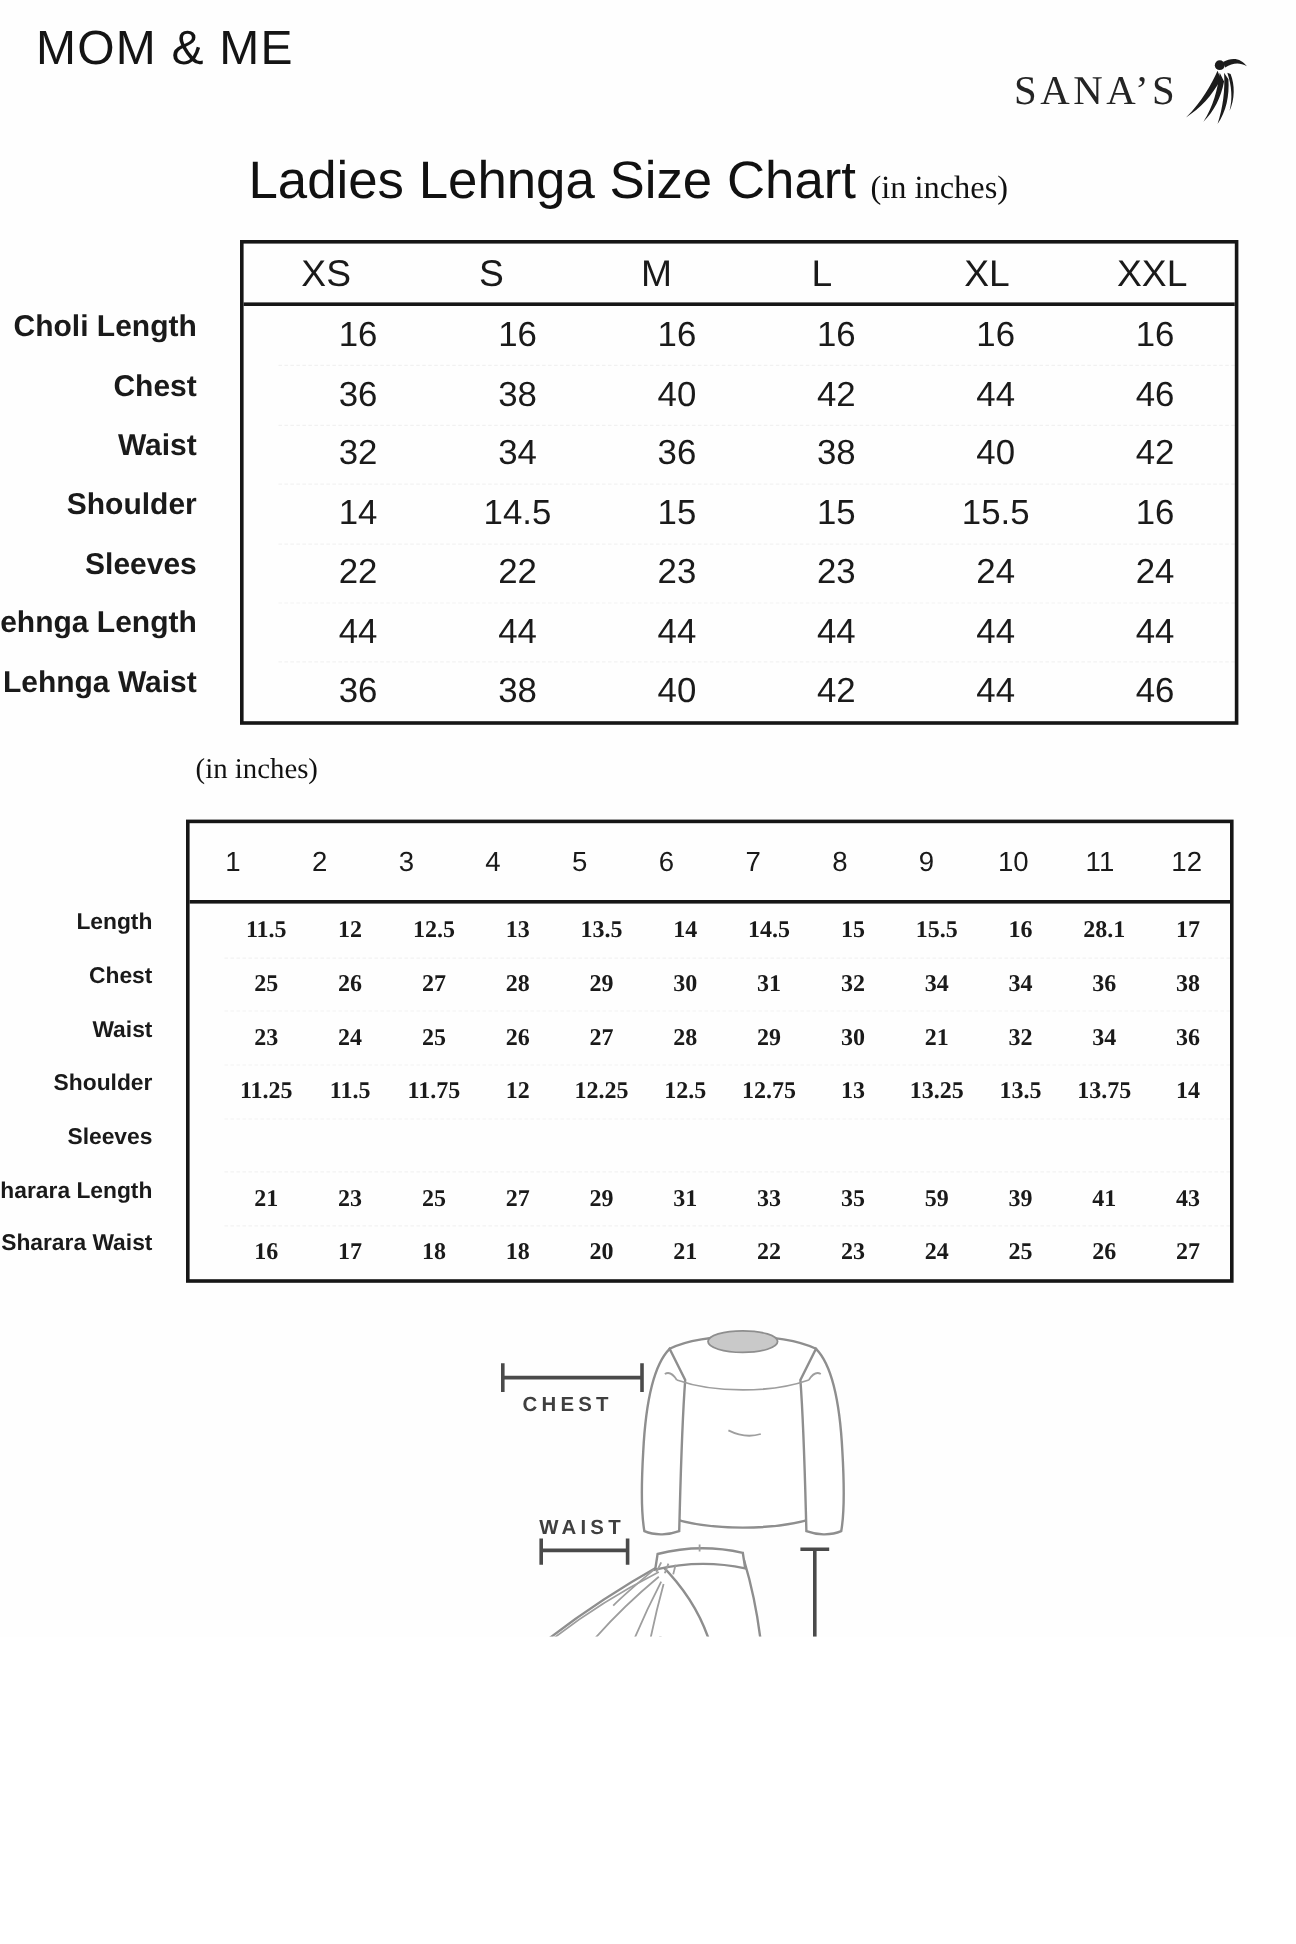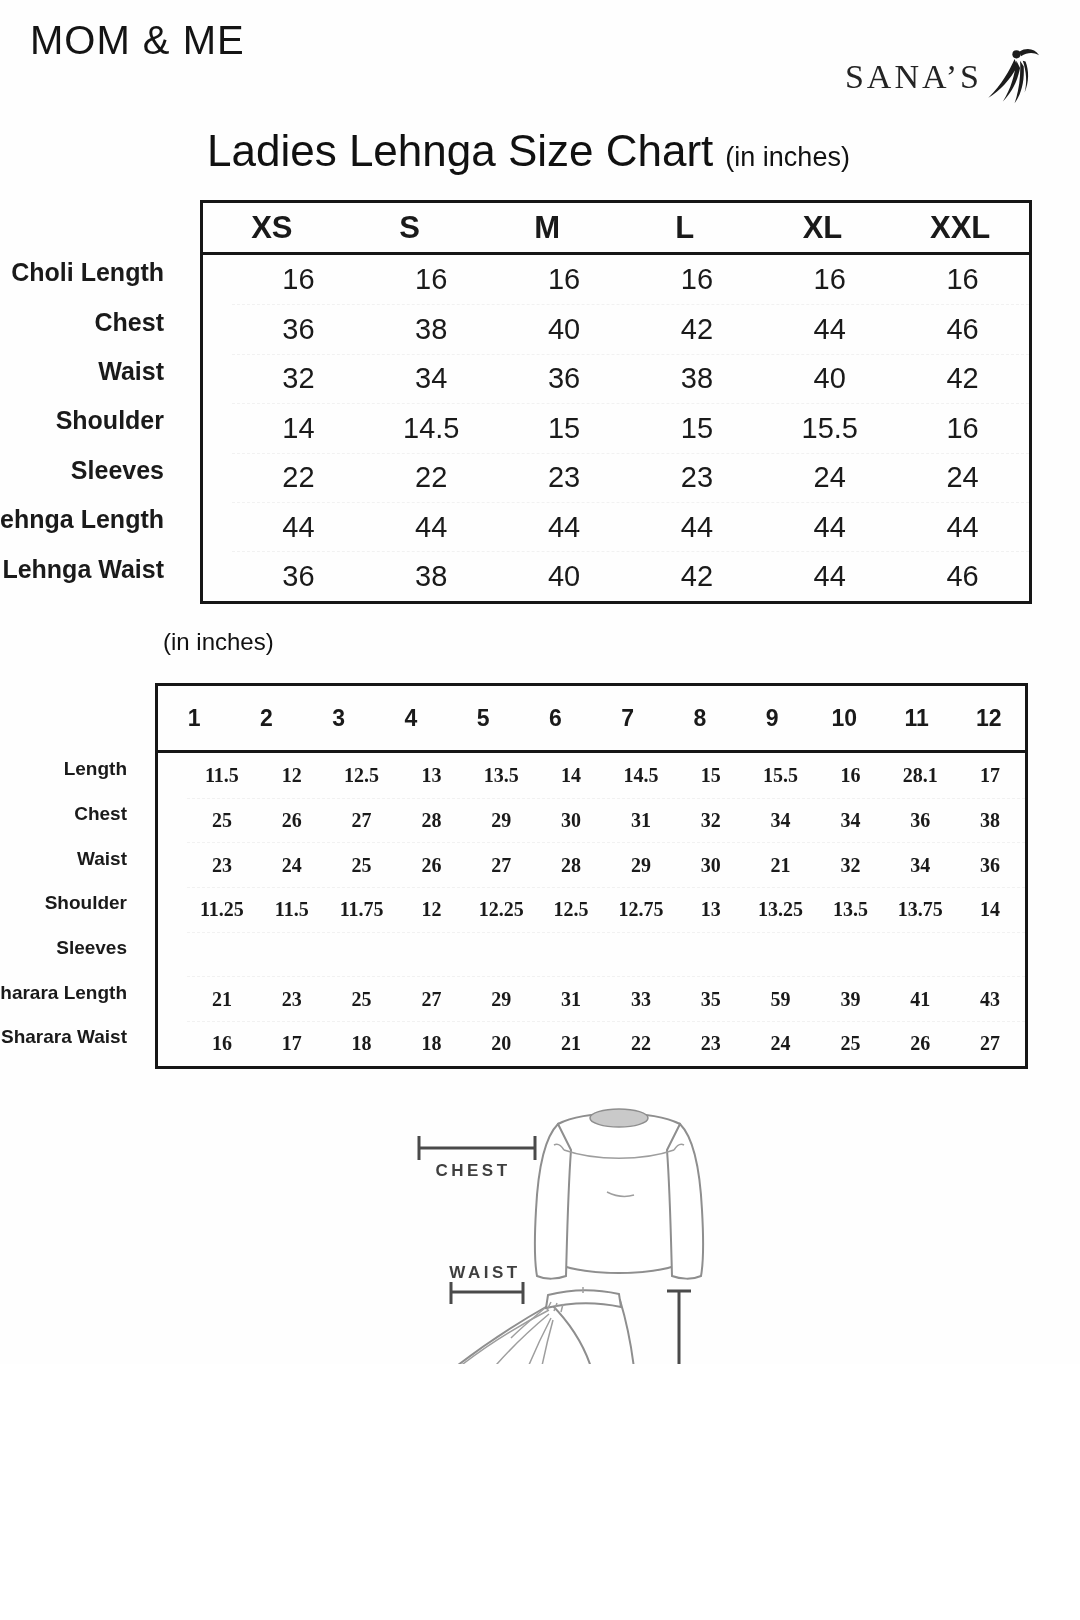--- a/index.html
+++ b/index.html
@@ -10,30 +10,30 @@
     font-family:"Liberation Sans", sans-serif;
   }
   
   .brand { position:absolute; left:30px; top:18px; font-size:40px; letter-spacing:1px; color:#141414; }
   .logo { position:absolute; right:40px; top:46px; display:flex; align-items:center; gap:0; }
   .logo-text { font-family:"Liberation Serif", serif; font-size:34px; letter-spacing:3px; color:#242424; }
   .logo-mark { width:58px; height:62px; }
   
   .chart-title { position:absolute; display:flex; align-items:baseline; gap:12px; color:#111;justify-content:flex-end; }
   .chart-title .big { font-size:44px; }
-  .chart-title .small { font-size:27px; }
+  .chart-title .small { font-size:27px;font-family:Liberation Serif, serif; }
   .title-ladies { left:207px; top:126px; }
   .title-girls  { left:163px; top:628px; }
   .title-girls .big { font-size:42px; }
   .title-girls .small { font-size:24px; }
   
   .table-wrap { position:absolute; }
   .table-box { border:3px solid #161616; }
   .thead { display:grid; grid-template-columns:repeat(var(--cols),1fr); border-bottom:3px solid #161616; }
-  .th { display:flex; align-items:center; justify-content:center; font-weight:bold; }
+  .th { display:flex; align-items:center; justify-content:center; font-weight:normal; }
   .tbody {}
   .trow { display:grid; grid-template-columns:repeat(var(--cols),1fr);margin-left:29px; }
   .trow + .trow { border-top:1px dashed rgba(0,0,0,0.05); }
   .td { display:flex; align-items:center; justify-content:center; }
   .row-labels { position:absolute; right:100%; display:flex; flex-direction:column; text-align:right; }
   .row-label { display:flex; align-items:center; justify-content:flex-end; font-weight:bold; white-space:nowrap; }
 
   .ladies { left:200px; top:200px; width:832px; --cols:6; }
   .ladies .thead { height:52px; }
   .ladies .th { font-size:31px; }

